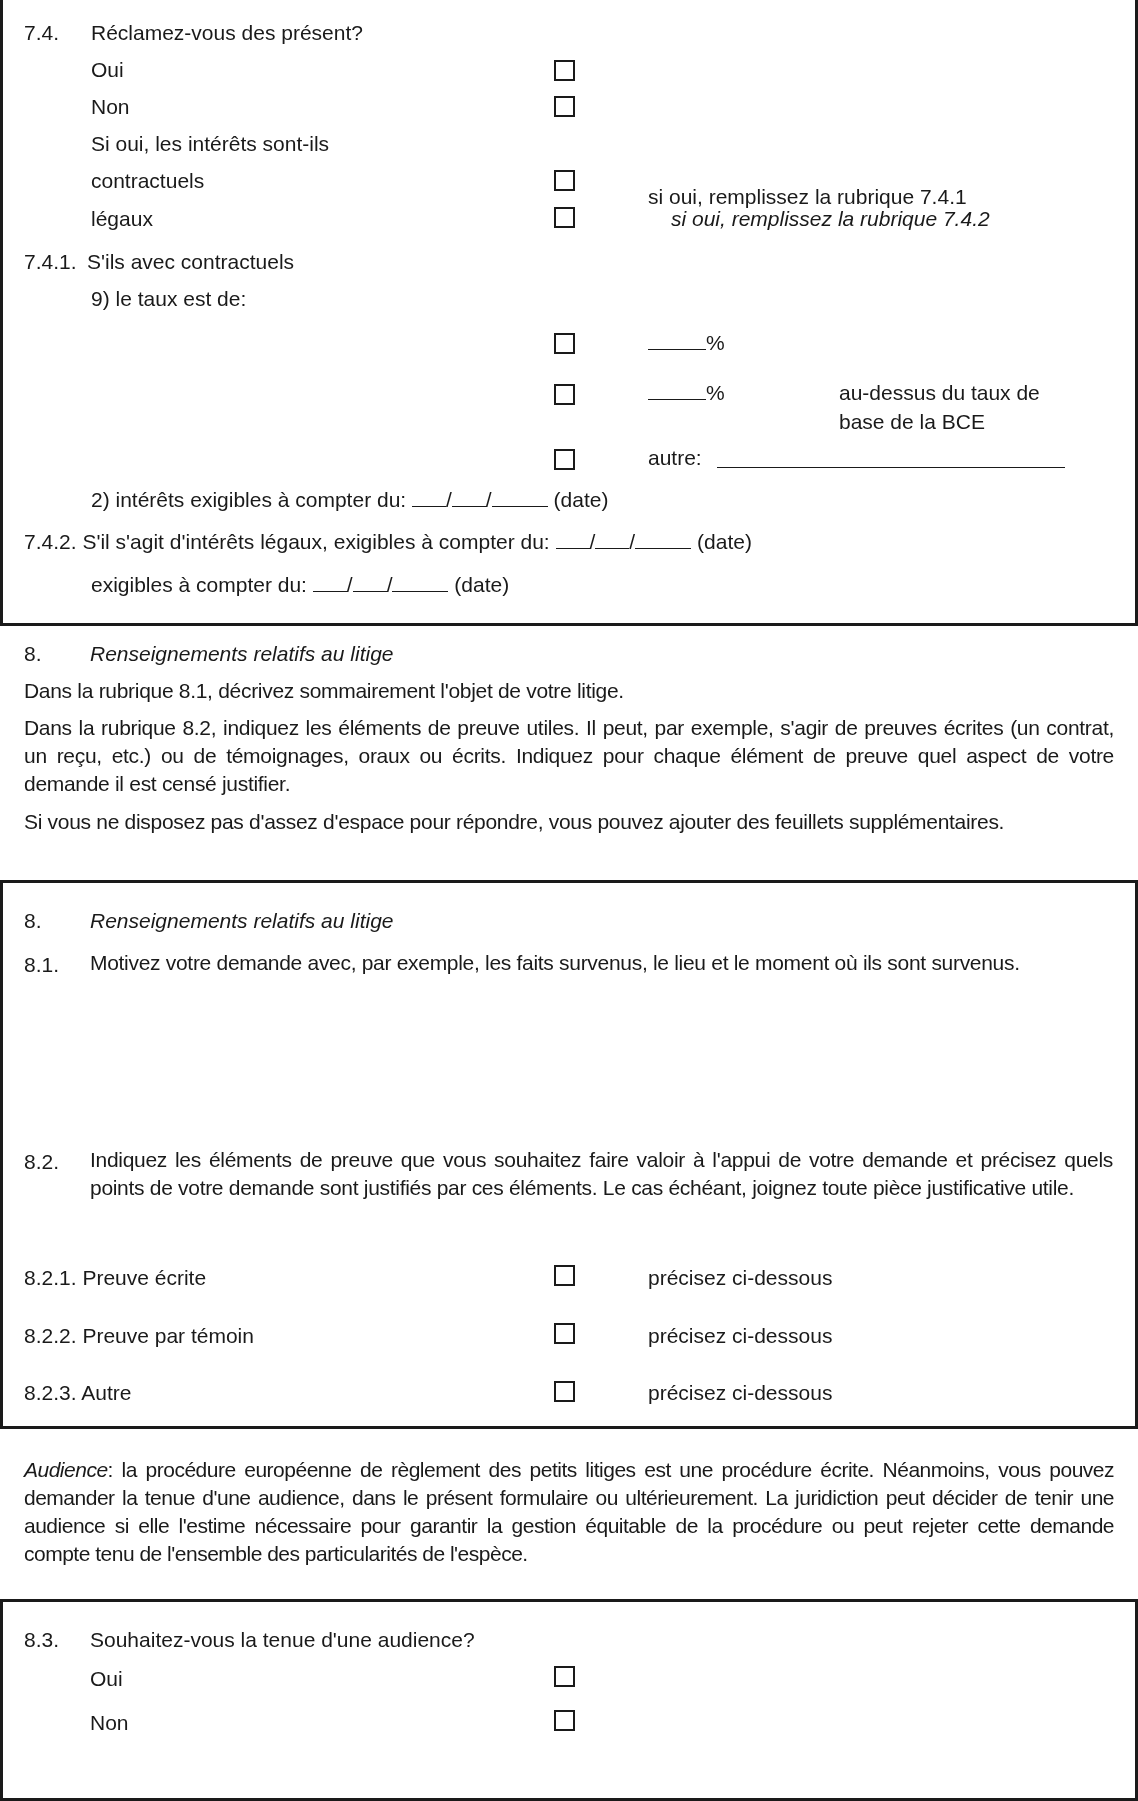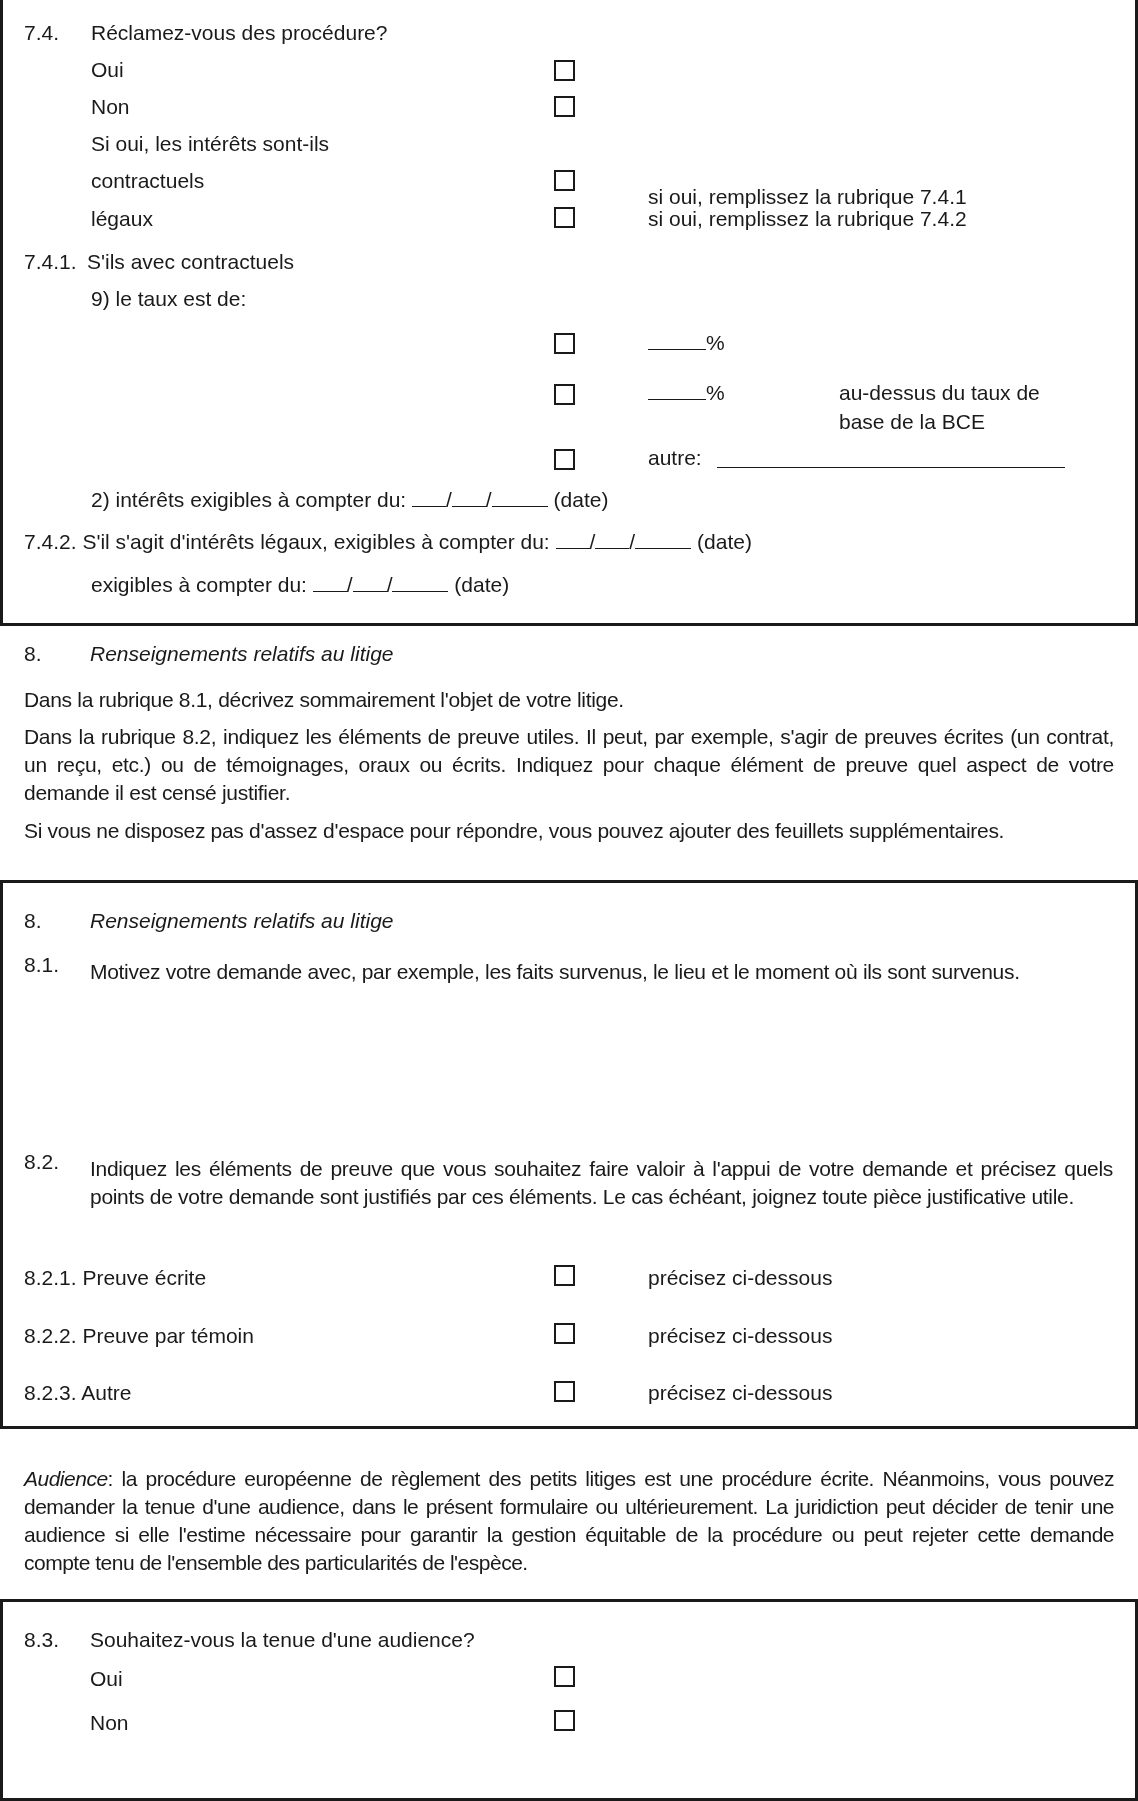--- a/index.html
+++ b/index.html
@@ -6,44 +6,44 @@
   body {
     width: 1138px; height: 1801px; position: relative; overflow: hidden;
     font-family: "Liberation Sans", sans-serif; font-size: 21px; color: #1a1a1a;
   }
   .box { position: absolute; left: 0; width: 1132px; border: 3px solid #1a1a1a; background: #fff; }
   .abs { position: absolute; white-space: nowrap; line-height: 26px; }
   .cb { position: absolute; width: 21px; height: 21px; border: 2.5px solid #1a1a1a; background: #fff; box-sizing: border-box; cursor: pointer; }
   .blank { display: inline-block; border-bottom: 1.5px solid #1a1a1a; height: 18px; vertical-align: baseline; }
   .it { font-style: italic; }
   .para { position: absolute; left: 24px; width: 1090px; line-height: 28px; text-align: justify; }
-  .para.cond { letter-spacing: -0.3px; margin-top: 9px; }
+  .para.cond { letter-spacing: -0.3px; }
 </style>
 </head>
 <body>
 
 <div class="box" style="top:-3px; height:623px;">
   <span class="abs" style="left:21px; top:20px;">7.4.</span>
-  <span class="abs" style="left:88px; top:20px;">Réclamez-vous des procédure?</span>
+  <span class="abs" style="left:88px; top:20px;">Réclamez-vous des présent?</span>
 
   <span class="abs" style="left:88px; top:57px;">Oui</span>
   <div class="cb" style="left:551px; top:60px;"></div>
 
   <span class="abs" style="left:88px; top:94px;">Non</span>
   <div class="cb" style="left:551px; top:96px;"></div>
 
   <span class="abs" style="left:88px; top:131px;">Si oui, les intérêts sont-ils</span>
 
   <span class="abs" style="left:88px; top:168px;">contractuels</span>
   <div class="cb" style="left:551px; top:170px;"></div>
   <span class="abs" style="left:645px; top:184px;">si oui, remplissez la rubrique 7.4.1</span>
 
   <span class="abs" style="left:88px; top:206px;">légaux</span>
   <div class="cb" style="left:551px; top:207px;"></div>
-  <span class="abs" style="left:645px; top:206px;">si oui, remplissez la rubrique 7.4.2</span>
+  <span class="abs" style="left:668px; top:206px;font-style:italic;">si oui, remplissez la rubrique 7.4.2</span>
 
   <span class="abs" style="left:21px; top:249px;">7.4.1.</span>
   <span class="abs" style="left:84px; top:249px;">S'ils avec contractuels</span>
   <span class="abs" style="left:88px; top:286px;">9) le taux est de:</span>
 
   <div class="cb" style="left:551px; top:333px;"></div>
   <span class="abs" style="left:645px; top:330px;">
     <span class="blank" style="width:58px;"></span><span>%</span>
   </span>
 

